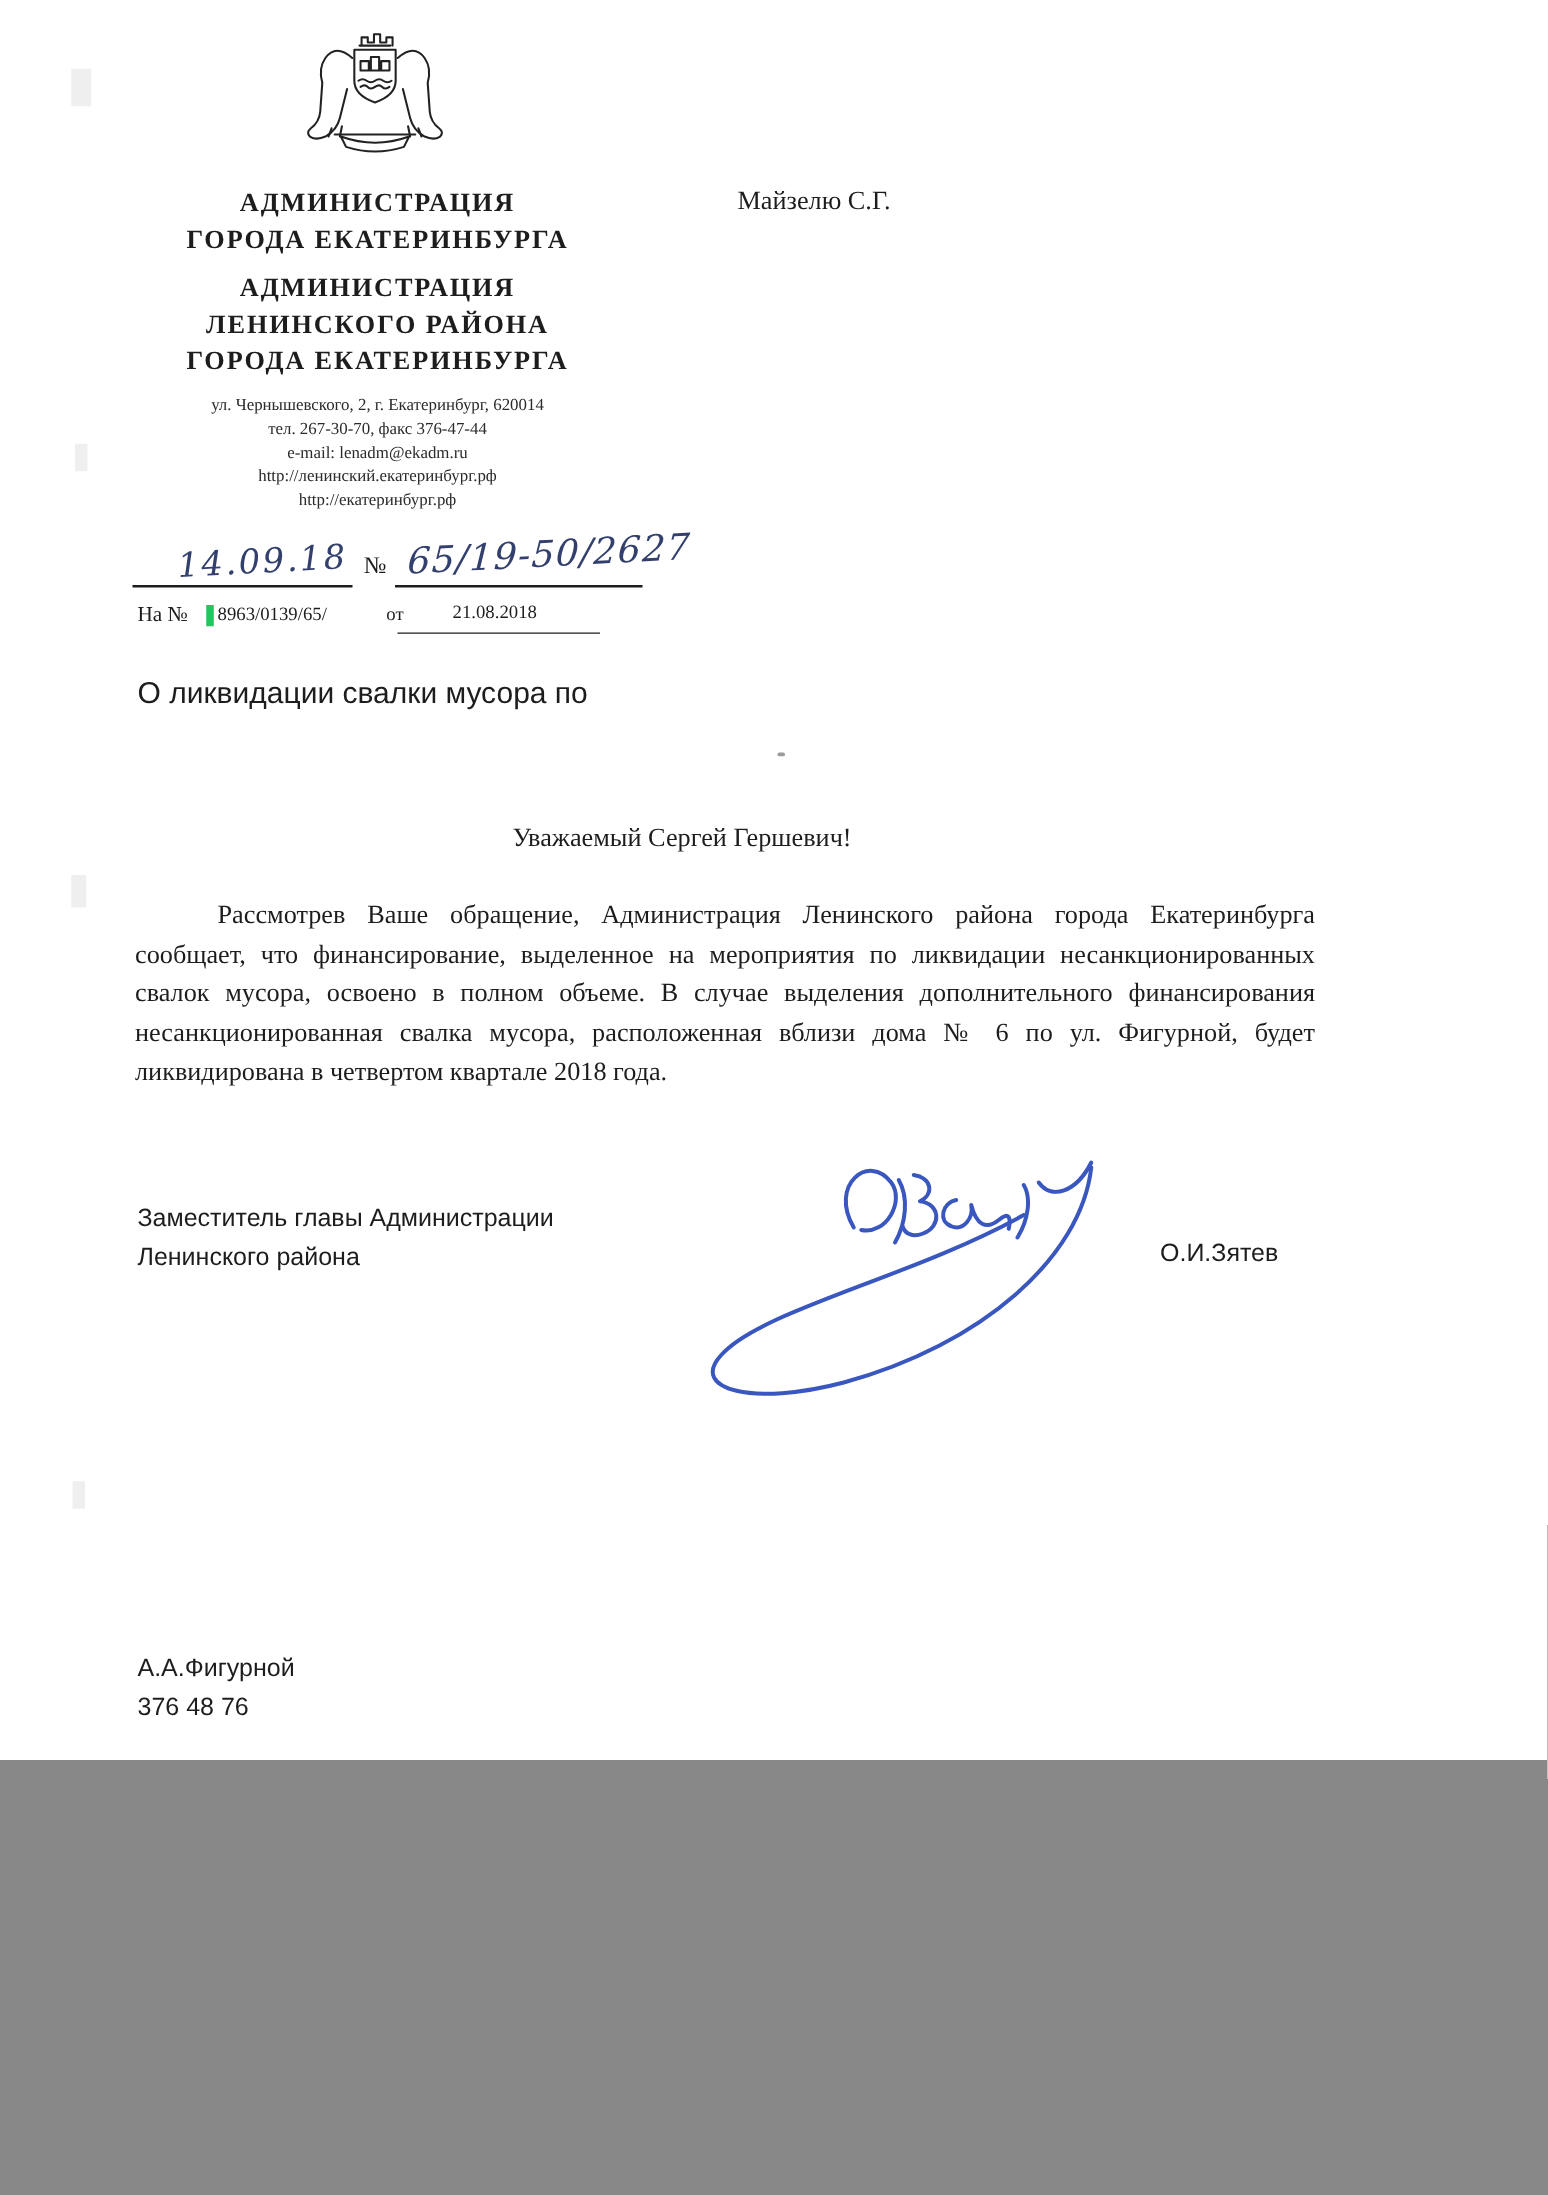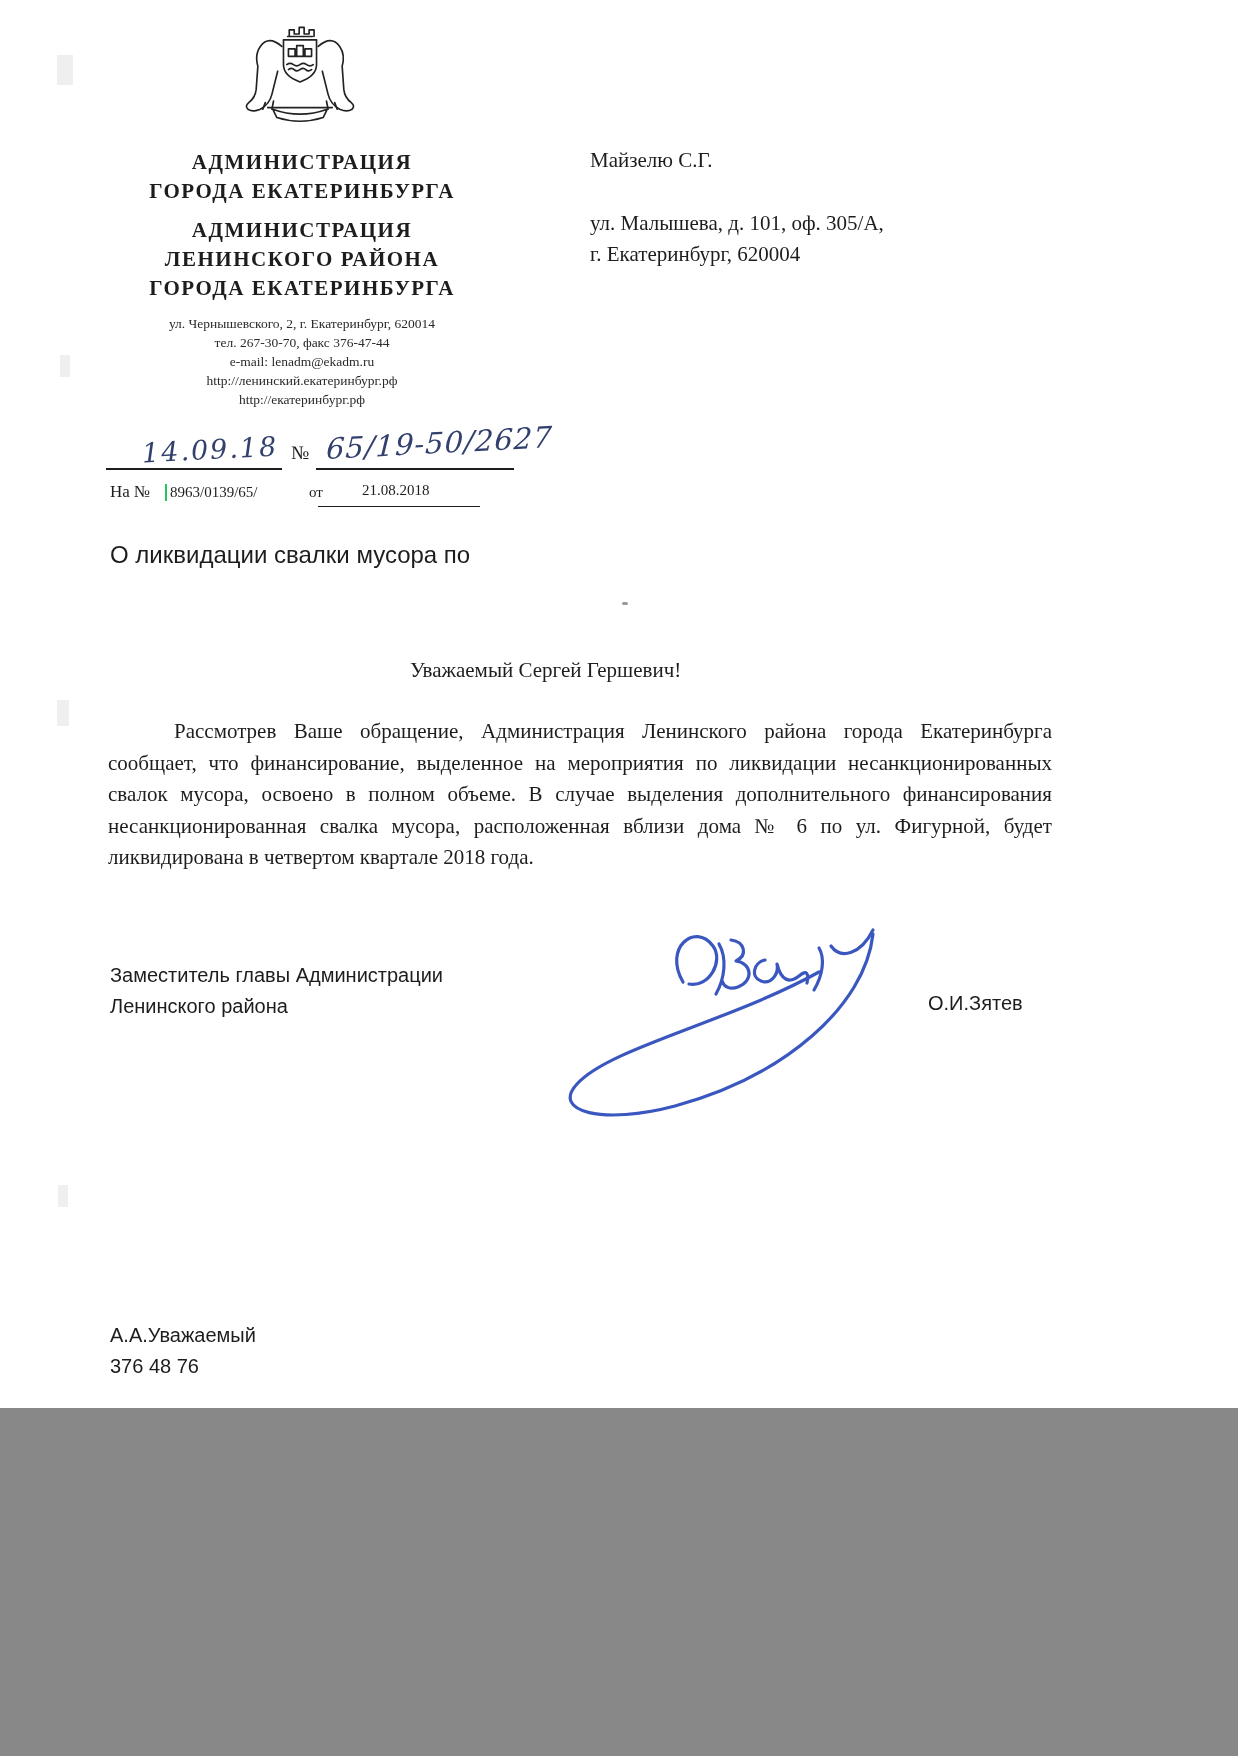--- a/index.html
+++ b/index.html
@@ -32,21 +32,21 @@
     font-style: italic;
     color: #33406e;
   }
   .hand-date { left: 142px; top: 434px; font-size: 27px; transform: rotate(-3deg); letter-spacing: 2px; }
   .hand-num  { left: 326px; top: 426px; font-size: 29px; transform: rotate(-3deg) skewX(-6deg); letter-spacing: 1px; }
   .rule { border-bottom: 2px solid #1d1d1d; height: 0; }
   .rule-date { left: 106px; top: 468px; width: 176px; }
   .rule-num  { left: 316px; top: 468px; width: 198px; }
   .no-sign { left: 291px; top: 442px; font-size: 19px; }
   .reply-prefix { left: 110px; top: 482px; font-size: 17px; }
-  .reply-number { left: 165px; top: 484px; font-size: 15px; border-left: 2px solid #22c55e; padding-left: 3px; }
+  .reply-number { left: 165px; top: 484px; font-size: 15px; border-left: 6px solid #22c55e; padding-left: 3px; }
   .reply-ot { left: 293px; top: 484px; font-size: 15px; margin-left: 16px; }
   .reply-date { left: 362px; top: 482px; font-size: 15px; }
   .rule-reply { left: 318px; top: 506px; width: 162px; border-bottom-width: 1.5px; }
 
   
   .subject { left: 110px; top: 540px; font-family: "Liberation Sans", sans-serif; font-size: 24px; line-height: 30px; }
 
   
   .salutation { left: 410px; top: 658px; font-size: 21px; }
   .body-par {
@@ -128,24 +128,20 @@
 
   <div class="abs org-block contacts">
     <div>ул. Чернышевского, 2, г. Екатеринбург, 620014</div>
     <div>тел. 267-30-70, факс 376-47-44</div>
     <div>e-mail: lenadm@ekadm.ru</div>
     <div>http://ленинский.екатеринбург.рф</div>
     <div>http://екатеринбург.рф</div>
   </div>
 
   <div class="abs addr-name">Майзелю С.Г.</div>
-  <div class="abs addr-lines">
-    <div>ул. Малышева, д. 101, оф. 305/А,</div>
-    <div>г. Екатеринбург, 620004</div>
-  </div>
 
   <div class="abs hand hand-date">14.09.18</div>
   <div class="abs rule rule-date"></div>
   <div class="abs no-sign">№</div>
   <div class="abs hand hand-num">65/19-50/2627</div>
   <div class="abs rule rule-num"></div>
 
   <div class="abs reply-prefix">На №</div>
   <div class="abs reply-number">8963/0139/65/</div>
   <div class="abs reply-ot">от</div>
@@ -176,21 +172,21 @@
         <path d="M316 28 c10 14 30 8 42 -16"></path>
 
         <path d="M358 16 c-8 72 -88 142 -198 172 c-72 19 -124 6 -98 -22 c32 -36 152 -62 242 -112"></path>
       </g>
     </svg>
   </div>
 
   <div class="abs sans sig-name">О.И.Зятев</div>
 
   <div class="abs sans executor">
-    <div>А.А.Уважаемый</div>
+    <div>А.А.Фигурной</div>
     <div>376 48 76</div>
   </div>
 
   <div class="abs barcode">
     <svg viewBox="0 0 288 56" width="288" height="56" aria-hidden="true">
       <g fill="#111">
         <rect x="0" y="0" width="4" height="56"></rect>
           <rect x="6" y="0" width="2" height="56"></rect>
         <rect x="10" y="0" width="6" height="56"></rect>
           <rect x="19" y="0" width="2" height="56"></rect>

